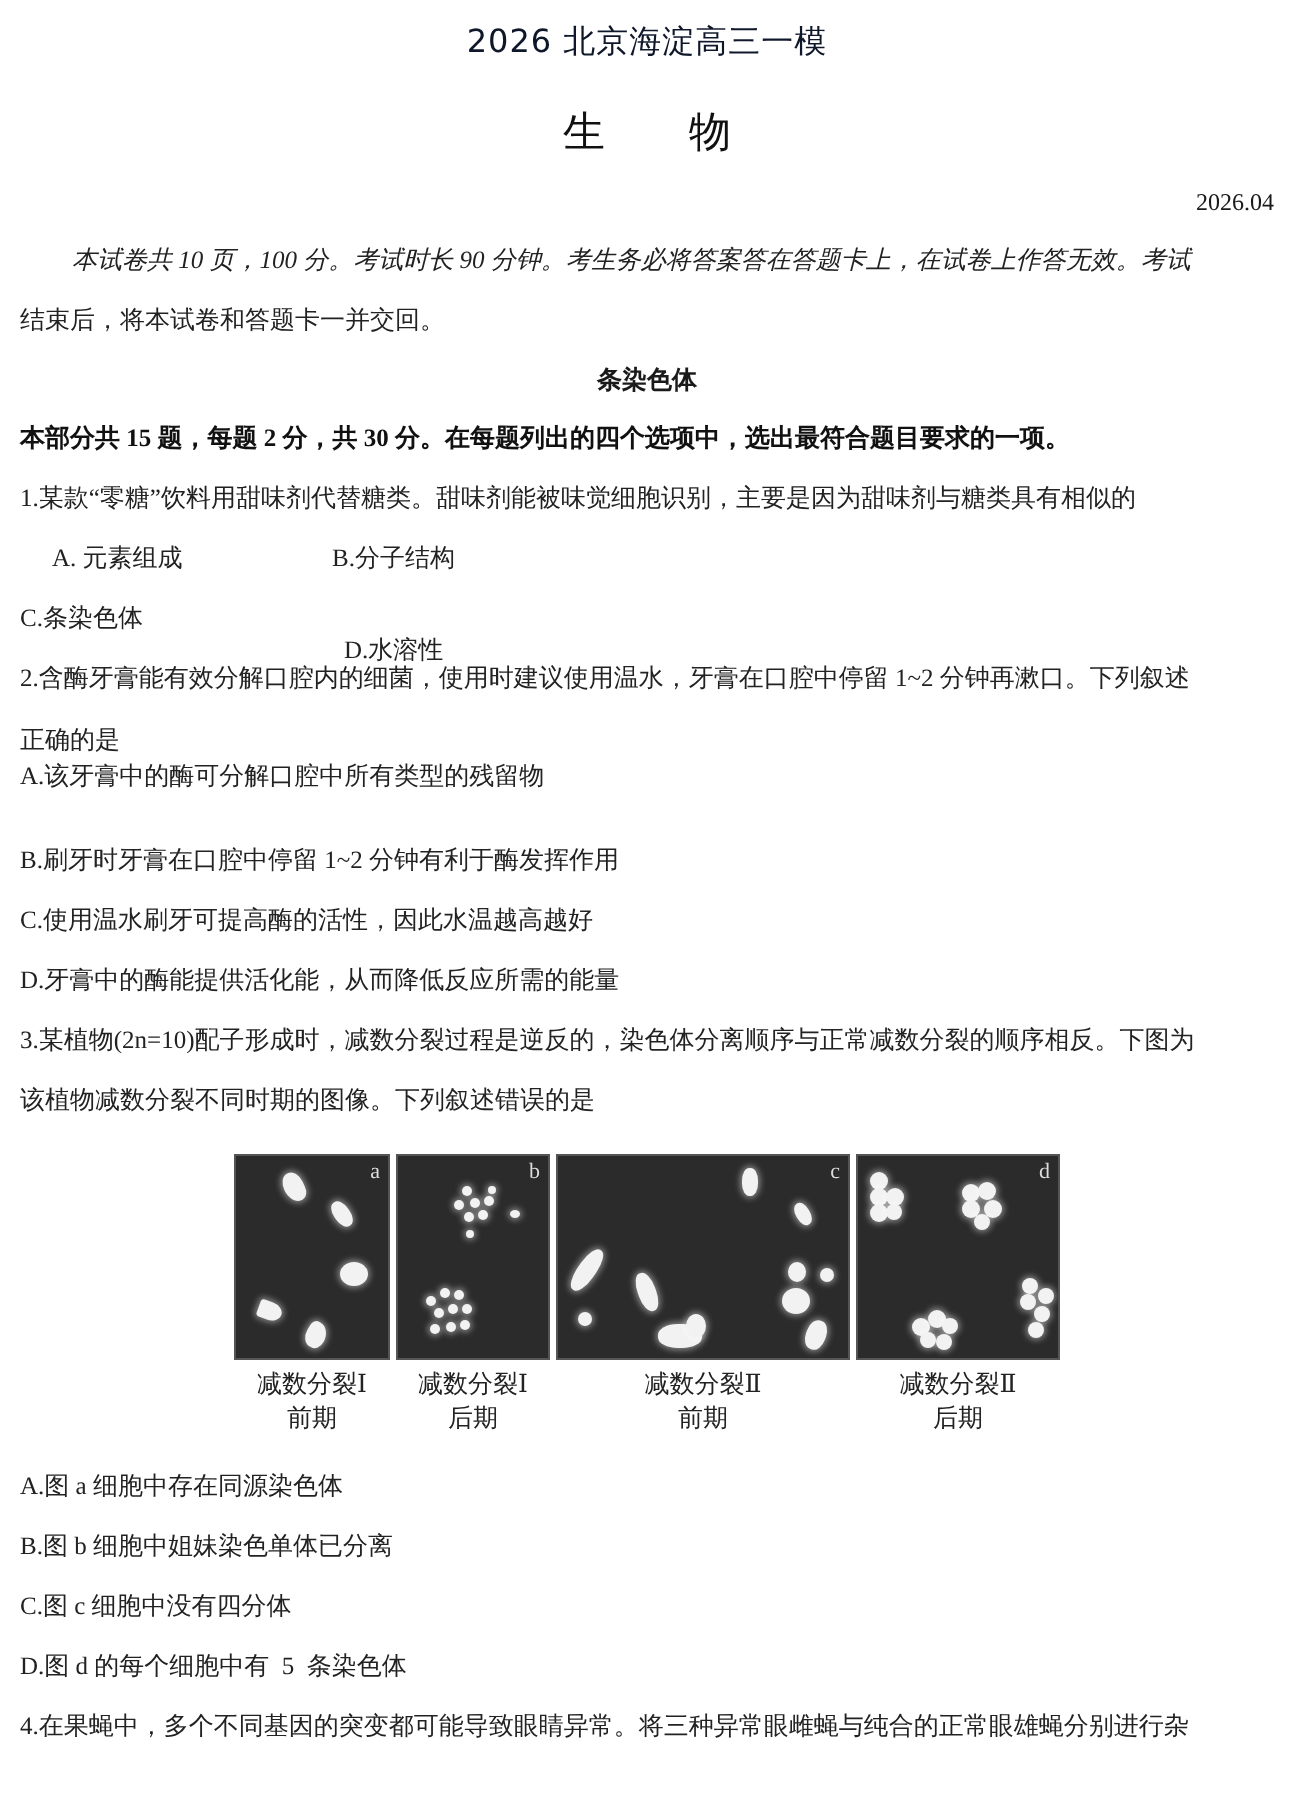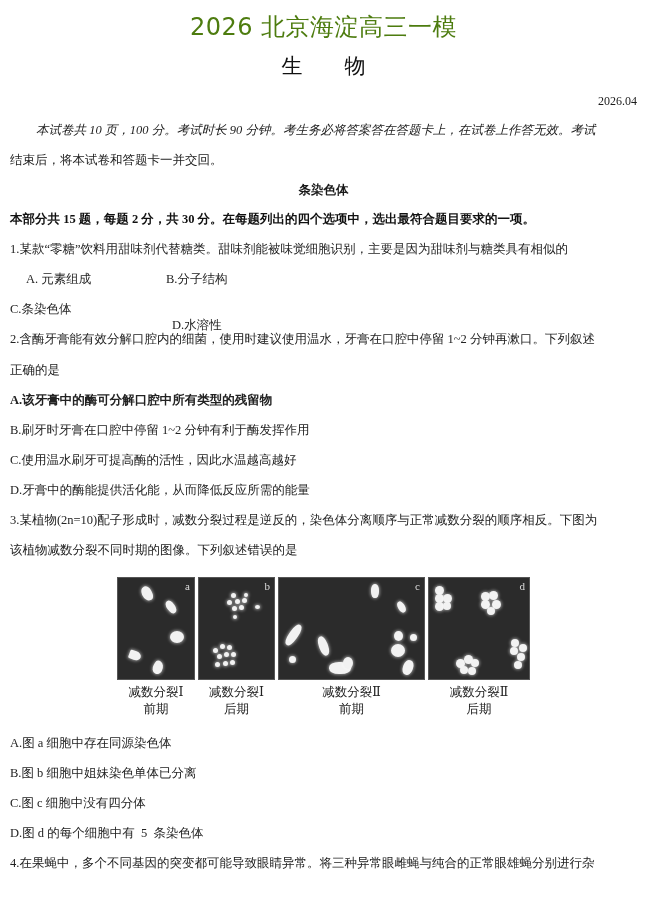--- a/index.html
+++ b/index.html
@@ -1,19 +1,19 @@
 <!DOCTYPE html>
 <html><head>
 <meta charset="utf-8">
 <style>
   * { box-sizing: border-box; margin: 0; padding: 0; }
   html, body { width: 647px; height: 909px; background: #ffffff; overflow: hidden; }
   body { position: relative; font-family: "Liberation Serif", "DejaVu Serif", serif; color: #1a1a1a; }
   .abs { position: absolute; white-space: nowrap; }
-  .title { left: 0; width: 647px; text-align: center; top: 11px; font-family: "DejaVu Sans", "Liberation Sans", sans-serif; font-size: 24px; color: #4d7c0f; letter-spacing: 0.5px; }
+  .title { left: 0; width: 647px; text-align: center; top: 11px; font-family: "DejaVu Sans", "Liberation Sans", sans-serif; font-size: 16px; color: #0f172a; letter-spacing: 0.5px; }
   .subject { left: 0; width: 647px; text-align: center; top: 52px; font-family: "DejaVu Sans", "Liberation Sans", sans-serif; font-size: 21px; color: #111; word-spacing: 0; }
   .subject span { display: inline-block; }
   .subject .gap { width: 42px; }
   .date { right: 10px; top: 94px; font-size: 12px; }
   .line { left: 10px; font-size: 12.5px; line-height: 16px; color: #222; }
   .indent { left: 36px; }
   .center { left: 0; width: 647px; text-align: center; font-size: 12.5px; font-weight: bold; }
   .bold { font-weight: bold; color: #111; }
   .figure { position: absolute; left: 117px; top: 577px; width: 413px; height: 103px; }
   .panel { position: absolute; top: 0; height: 103px; background: #2b2b2b; border: 1px solid #555; overflow: hidden; }
@@ -37,21 +37,21 @@
 <div class="abs line bold" style="top:211px;">本部分共 15 题，每题 2 分，共 30 分。在每题列出的四个选项中，选出最符合题目要求的一项。</div>
 
 <div class="abs line" style="top:241px;">1.某款“零糖”饮料用甜味剂代替糖类。甜味剂能被味觉细胞识别，主要是因为甜味剂与糖类具有相似的</div>
 <div class="abs line" style="top:271px;margin-left:16px;">A. 元素组成</div>
 <div class="abs line" style="top:271px; left:166px;">B.分子结构</div>
 <div class="abs line" style="top:301px;">C.条染色体</div>
 <div class="abs line" style="top:301px; left:172px;margin-top:16px;">D.水溶性</div>
 
 <div class="abs line" style="top:331px;">2.含酶牙膏能有效分解口腔内的细菌，使用时建议使用温水，牙膏在口腔中停留 1~2 分钟再漱口。下列叙述</div>
 <div class="abs line" style="top:362px;">正确的是</div>
-<div class="abs line" style="top:392px;font-weight:bold;">A.该牙膏中的酶可分解口腔中所有类型的残留物</div>
+<div class="abs line" style="top:380px;">A.该牙膏中的酶可分解口腔中所有类型的残留物</div>
 <div class="abs line" style="top:422px;">B.刷牙时牙膏在口腔中停留 1~2 分钟有利于酶发挥作用</div>
 <div class="abs line" style="top:452px;">C.使用温水刷牙可提高酶的活性，因此水温越高越好</div>
 <div class="abs line" style="top:482px;">D.牙膏中的酶能提供活化能，从而降低反应所需的能量</div>
 
 <div class="abs line" style="top:512px;">3.某植物(2n=10)配子形成时，减数分裂过程是逆反的，染色体分离顺序与正常减数分裂的顺序相反。下图为</div>
 <div class="abs line" style="top:542px;">该植物减数分裂不同时期的图像。下列叙述错误的是</div>
 
 <div class="figure">
 
   <div class="panel" style="left:0; width:78px;">

